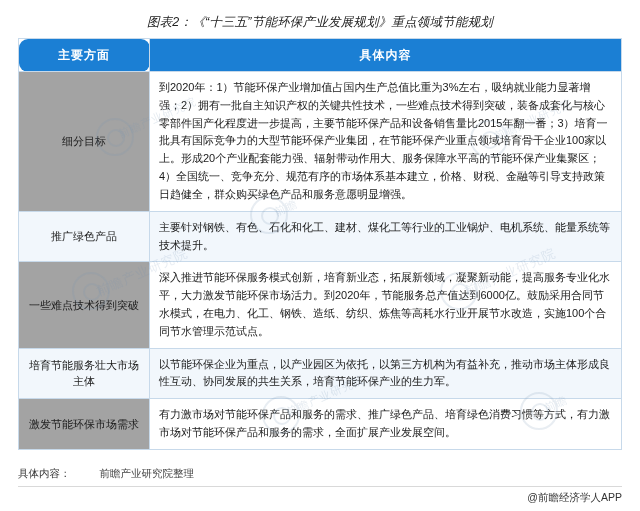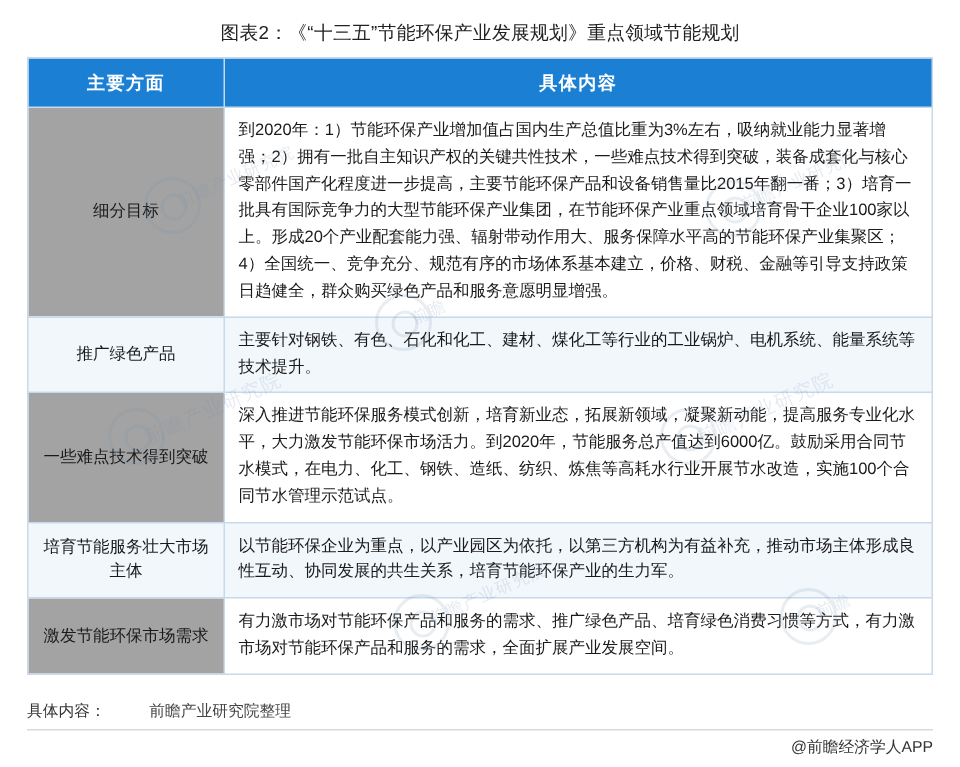--- a/index.html
+++ b/index.html
@@ -23,20 +23,21 @@
   .chart-title {
     position: absolute;
     left: 0;
     top: 14px;
     width: 640px;
     text-align: center;
     font-size: 12.5px;
     color: #222222;
     letter-spacing: 0.2px;
     white-space: nowrap;
+    font-style: italic;
   }
   .table-wrap {
     position: absolute;
     left: 18px;
     top: 38px;
     width: 604px;
   }
   table.main {
     border-collapse: collapse;
     width: 604px;
@@ -49,21 +50,21 @@
   thead th {
     background: #1b7fd4;
     color: #ffffff;
     font-size: 12px;
     font-weight: bold;
     height: 30px;
     text-align: center;
     border: 1px solid #1b7fd4;
     letter-spacing: 1px;
   }
-  thead th.col-aspect { width: 128px; }
+  thead th.col-aspect { width: 128px; border-radius: 9px; }
   td.aspect {
     text-align: center;
     font-size: 11px;
     color: #1a1a1a;
     padding: 6px 6px;
     line-height: 1.5;
     background: #a3a3a3;
   }
   td.detail {
     text-align: left;

